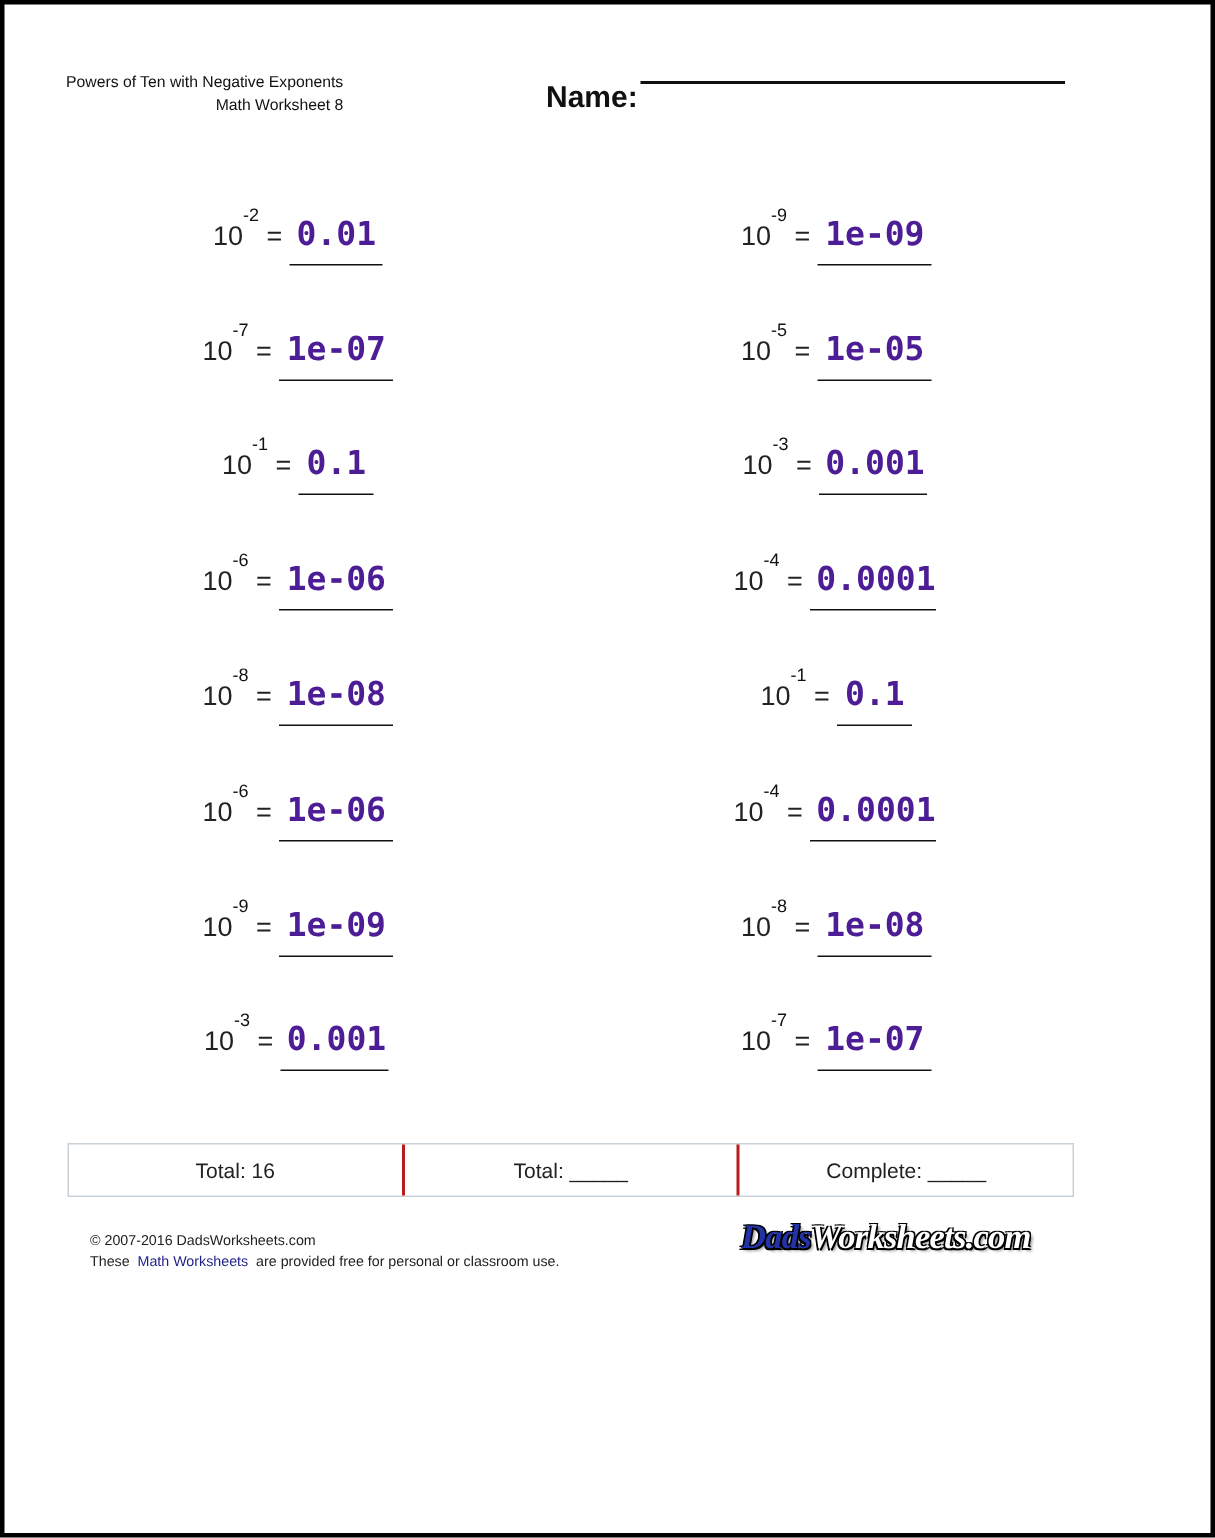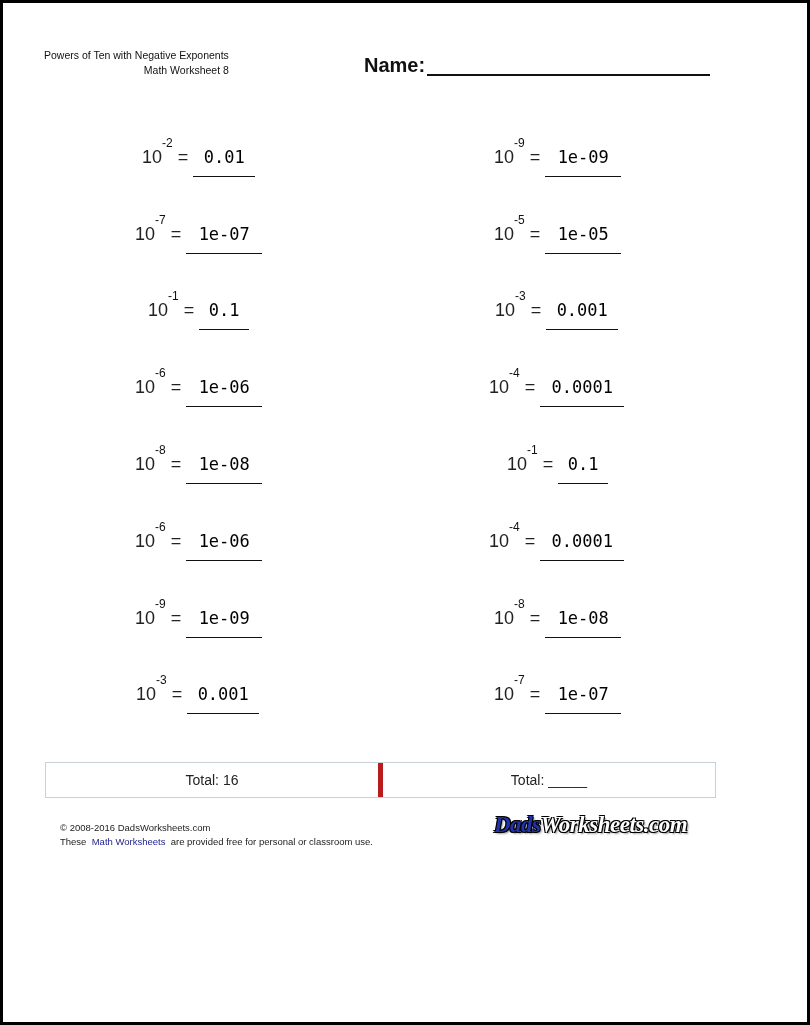--- a/index.html
+++ b/index.html
@@ -1,32 +1,32 @@
 <!DOCTYPE html>
 <html><head>
   <meta charset="utf-8">
   <style>
     html, body { margin: 0; padding: 0; background: #ffffff; }
     body { width: 810px; height: 1025px; position: relative; overflow: hidden; font-family: "Liberation Sans", sans-serif; color: #111; }
     .frame { position: absolute; left: 0; top: 0; width: 804px; height: 1019px; border-left: 3px solid #000; border-top: 3px solid #000; border-right: 4px solid #000; border-bottom: 4px solid #000; box-sizing: content-box; }
 
     .title-block { position: absolute; left: 44px; top: 48px; font-size: 10.5px; line-height: 15px; color: #111; text-align: right; }
 
-    .name-block { position: absolute; left: 364px; top: 54px; display: flex; align-items: flex-end; }
+    .name-block { position: absolute; left: 364px; top: 54px; display: flex; align-items: flex-start; }
     .name-label { font-weight: bold; font-size: 20px; line-height: 22px; color: #111; }
     .name-line { width: 283px; height: 2px; background: #111; margin-left: 2px; margin-bottom: 0px; }
 
     .problem { position: absolute; height: 30px; display: flex; }
     .base { font-size: 18px; line-height: 20px; color: #222; }
     .exp { font-size: 12px; position: relative; top: -10px; line-height: 12px; }
     .eq { font-size: 18px; line-height: 20px; margin: 0 5px 0 5px; color: #222; }
-    .answer { border-bottom: 1.5px solid #111; text-align: center; font-family: "DejaVu Sans Mono", monospace; font-weight: normal; color: #000000; font-size: 17px; line-height: 20px; padding: 0 4px 1px 4px; }
+    .answer { border-bottom: 1.5px solid #111; text-align: center; font-family: "DejaVu Sans Mono", monospace; font-weight: bold; color: #4c1d95; font-size: 22px; line-height: 20px; padding: 0 4px 1px 4px; }
 
     .summary { position: absolute; left: 45px; top: 762px; width: 671px; height: 36px; border: 1px solid #c8d0d8; display: flex; box-sizing: border-box; }
-    .summary-cell { flex: 1; border-right: 5px solid #b91c1c; display: flex; align-items: center; justify-content: center; font-size: 14px; color: #222; }
+    .summary-cell { flex: 1; border-right: 2px solid #b91c1c; display: flex; align-items: center; justify-content: center; font-size: 14px; color: #222; }
     .summary-cell:last-child { border-right: none; }
 
     .footer-text { position: absolute; left: 60px; top: 821px; font-size: 9.5px; line-height: 14px; color: #222; }
     .footer-text .link { color: #1e1e8a; font-weight: normal; }
 
     .logo { position: absolute; left: 494px; top: 812px; font-family: Liberation Serif, serif; font-style: italic; font-weight: bold; font-size: 23px; letter-spacing: -0.5px; }
     .logo .dads { color: #2233aa; text-shadow: 1px 1px 0 #000, -1px -1px 0 #000, 1px -1px 0 #000, -1px 1px 0 #000, 2px 2px 2px #999; }
     .logo .ws { color: #fff; text-shadow: 1px 1px 0 #000, -1px -1px 0 #000, 1px -1px 0 #000, -1px 1px 0 #000, 2px 2px 2px #999; }
   </style>
 </head>
@@ -138,24 +138,25 @@
 <div class="problem" style="left:494px; top:684px;">
   <span class="base">10</span>
     <span class="exp">-7</span>
     <span class="eq">=</span>
     <span class="answer" style="width:68px">1e-07</span>
 </div>
 
 <div class="summary">
   <div class="summary-cell">Total: 16</div>
   <div class="summary-cell">Total: _____</div>
+  <div class="summary-cell">Complete: _____</div>
 </div>
 
 <div class="footer-text">
-  <div>© 2008-2016 DadsWorksheets.com</div>
+  <div>© 2007-2016 DadsWorksheets.com</div>
   <div>
     <span>These</span>&nbsp;
     <span class="link">Math Worksheets</span>&nbsp;
     <span>are provided free for personal or classroom use.</span>
   </div>
 </div>
 
 <div class="logo">
   <span class="dads">Dads</span><span class="ws">Worksheets.com</span>
 </div>

